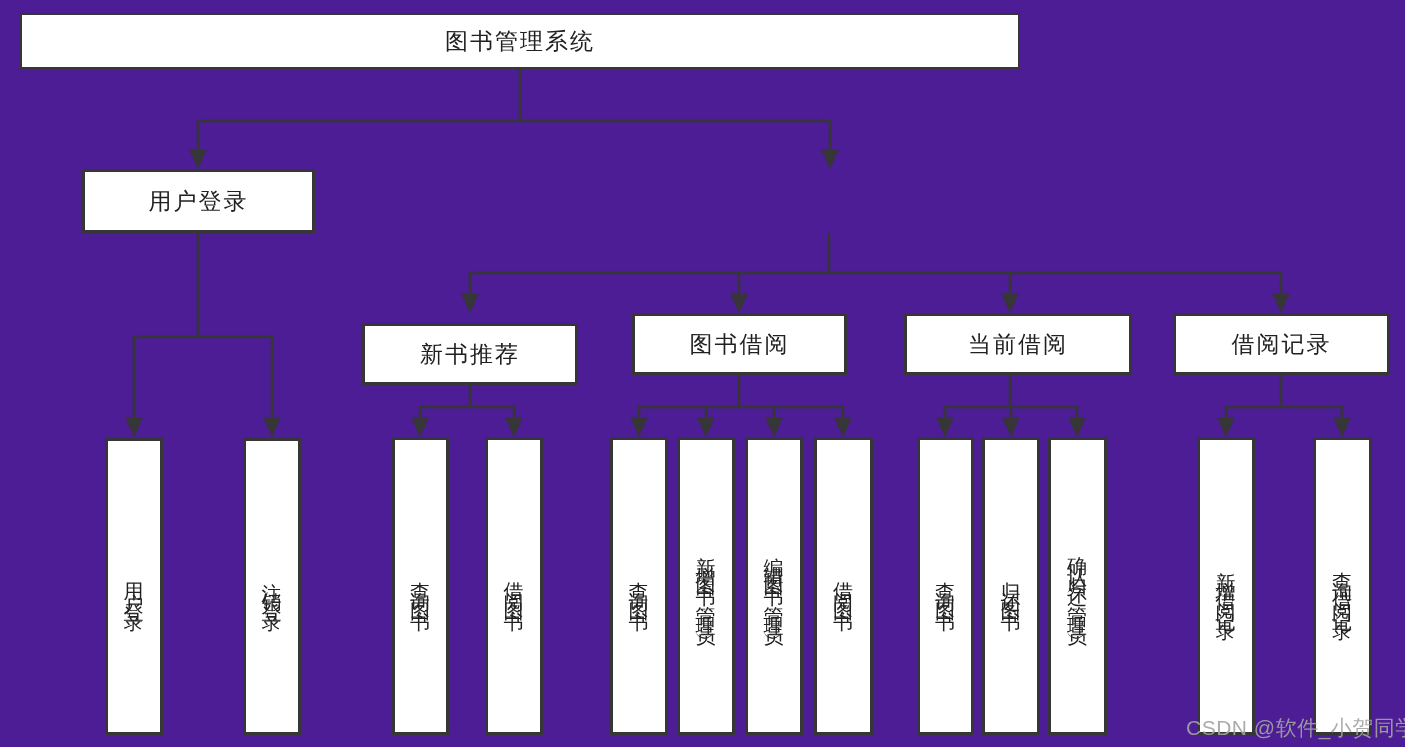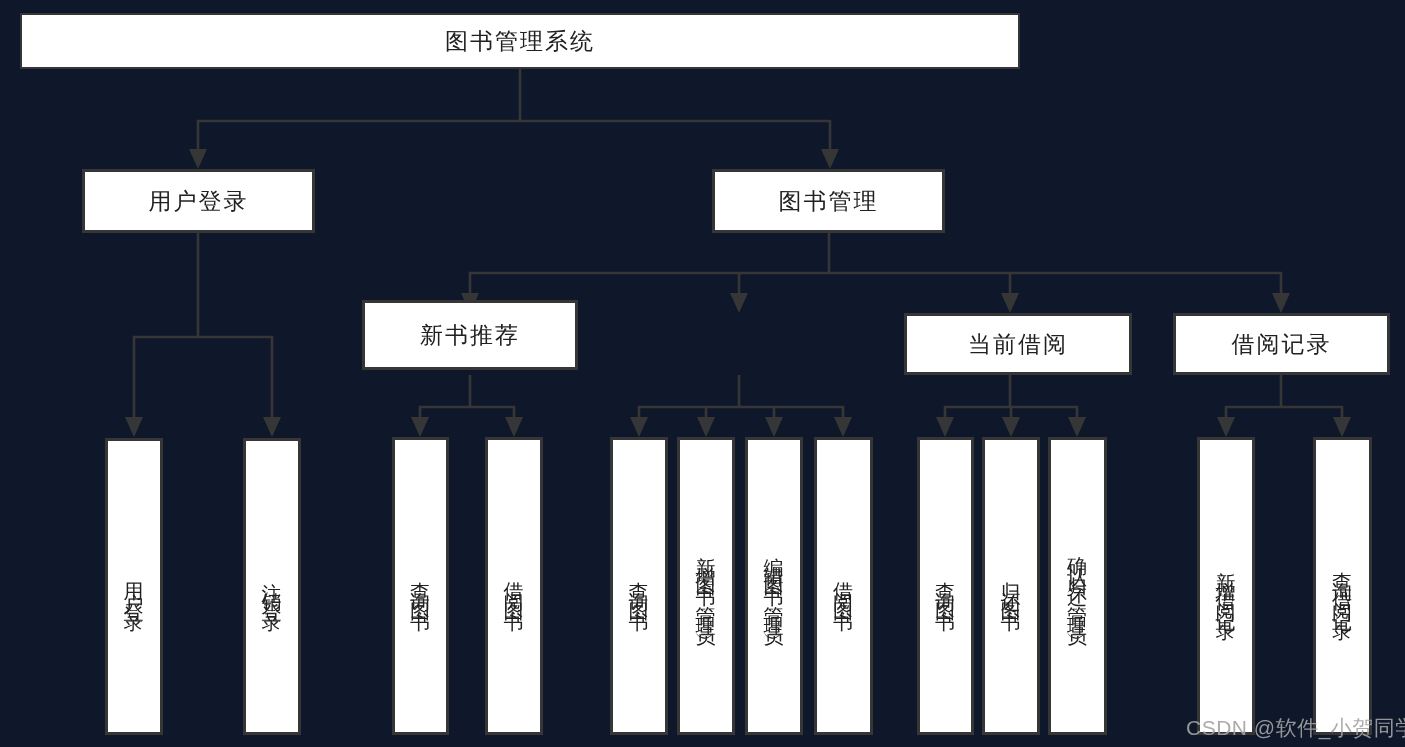--- a/index.html
+++ b/index.html
@@ -5,21 +5,21 @@
   html, body {
     margin: 0;
     padding: 0;
     background: #ffffff;
     font-family: "Liberation Sans", "DejaVu Sans", sans-serif;
   }
   .stage {
     position: relative;
     width: 1405px;
     height: 747px;
-    background: #0f172a;
+    background: #4c1d95;
     overflow: hidden;
   }
   .connectors {
     position: absolute;
     left: 0; top: 0;
     width: 1405px;
     height: 747px;
     pointer-events: none;
   }
   .node {
@@ -107,33 +107,33 @@
          M1333 417 L1351 417 L1342 437 Z"></path>
   </svg>
 
   <div class="node nh root" style="left:20px;top:13px;width:1000px;height:56px">
     <span class="lbl">图书管理系统</span>
   </div>
 
   <div class="node nh" style="left:82px;top:169px;width:233px;height:64px">
     <span class="lbl">用户登录</span>
   </div>
-  <div class="node nh" style="left:712px;top:169px;width:233px;height:64px">
-    <span class="lbl">图书管理</span>
-  </div>
 
   <div class="node nv" style="left:105px;top:438px;width:58px;height:297px">
     <span class="lbl">用户登录</span>
   </div>
   <div class="node nv" style="left:243px;top:438px;width:58px;height:297px">
     <span class="lbl">注销登录</span>
   </div>
 
-  <div class="node nh" style="left:362px;top:300px;width:216px;height:70px">
+  <div class="node nh" style="left:362px;top:323px;width:216px;height:62px">
     <span class="lbl">新书推荐</span>
+  </div>
+  <div class="node nh" style="left:632px;top:313px;width:215px;height:62px">
+    <span class="lbl">图书借阅</span>
   </div>
   <div class="node nh" style="left:1173px;top:313px;width:217px;height:62px">
     <span class="lbl">借阅记录</span>
   </div>
   <div class="node nh" style="left:904px;top:313px;width:228px;height:62px">
     <span class="lbl">当前借阅</span>
   </div>
 
   <div class="node nv" style="left:392px;top:437px;width:57px;height:298px">
     <span class="lbl">查询图书</span>

